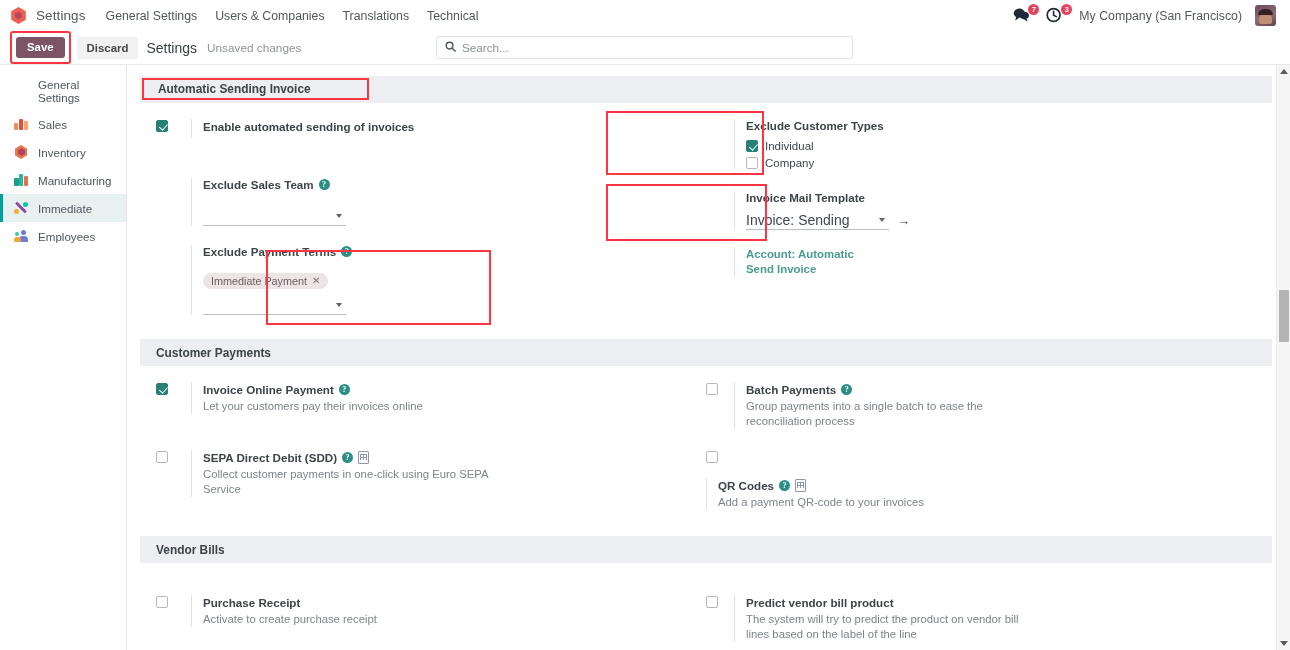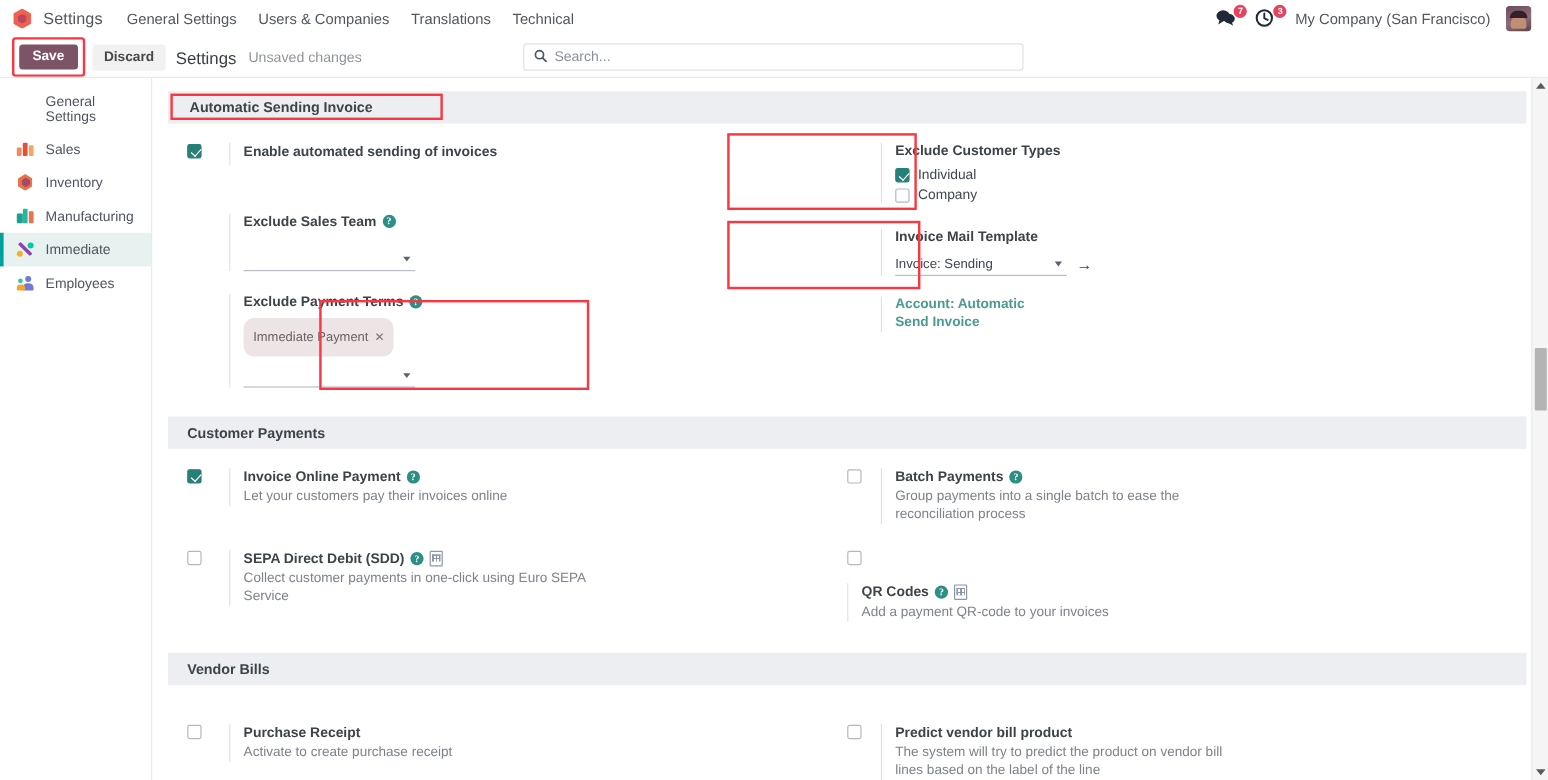--- a/index.html
+++ b/index.html
@@ -364,21 +364,21 @@
   .select-line {
     border-bottom: 1px solid #b9bec6;
     width: 143px;
     height: 19px;
     display: flex;
     align-items: center;
     position: relative;
     cursor: pointer;
   }
   .select-line .sel-val {
-    font-size: 11px;
+    font-size: 14px;
     color: #3f4650;
     flex: 1 1 auto;
   }
   .caret {
     width: 0; height: 0;
     border-left: 3.5px solid transparent;
     border-right: 3.5px solid transparent;
     border-top: 4.5px solid #5a626d;
     margin-right: 4px;
   }
@@ -390,23 +390,24 @@
     line-height: 1;
   }
   .tag-pill {
     display: inline-flex;
     align-items: flex-start;
     gap: 5px;
     background: #ece4e5;
     color: #6b5f63;
     font-size: 10.8px;
     border-radius: 9px;
-    padding: 10px 8px;
+    padding: 2px 8px;
     margin-bottom: 4px;
     cursor: default;
+    margin-top: 8px;
   }
   .tag-x { font-size: 10px; color: #7a6f73; cursor: pointer; }
   .link-teal {
     color: #4a9d8e;
     font-size: 11.4px;
     line-height: 15px;
     cursor: pointer;
     display: block;
     max-width: 122px;
     font-weight: bold;

